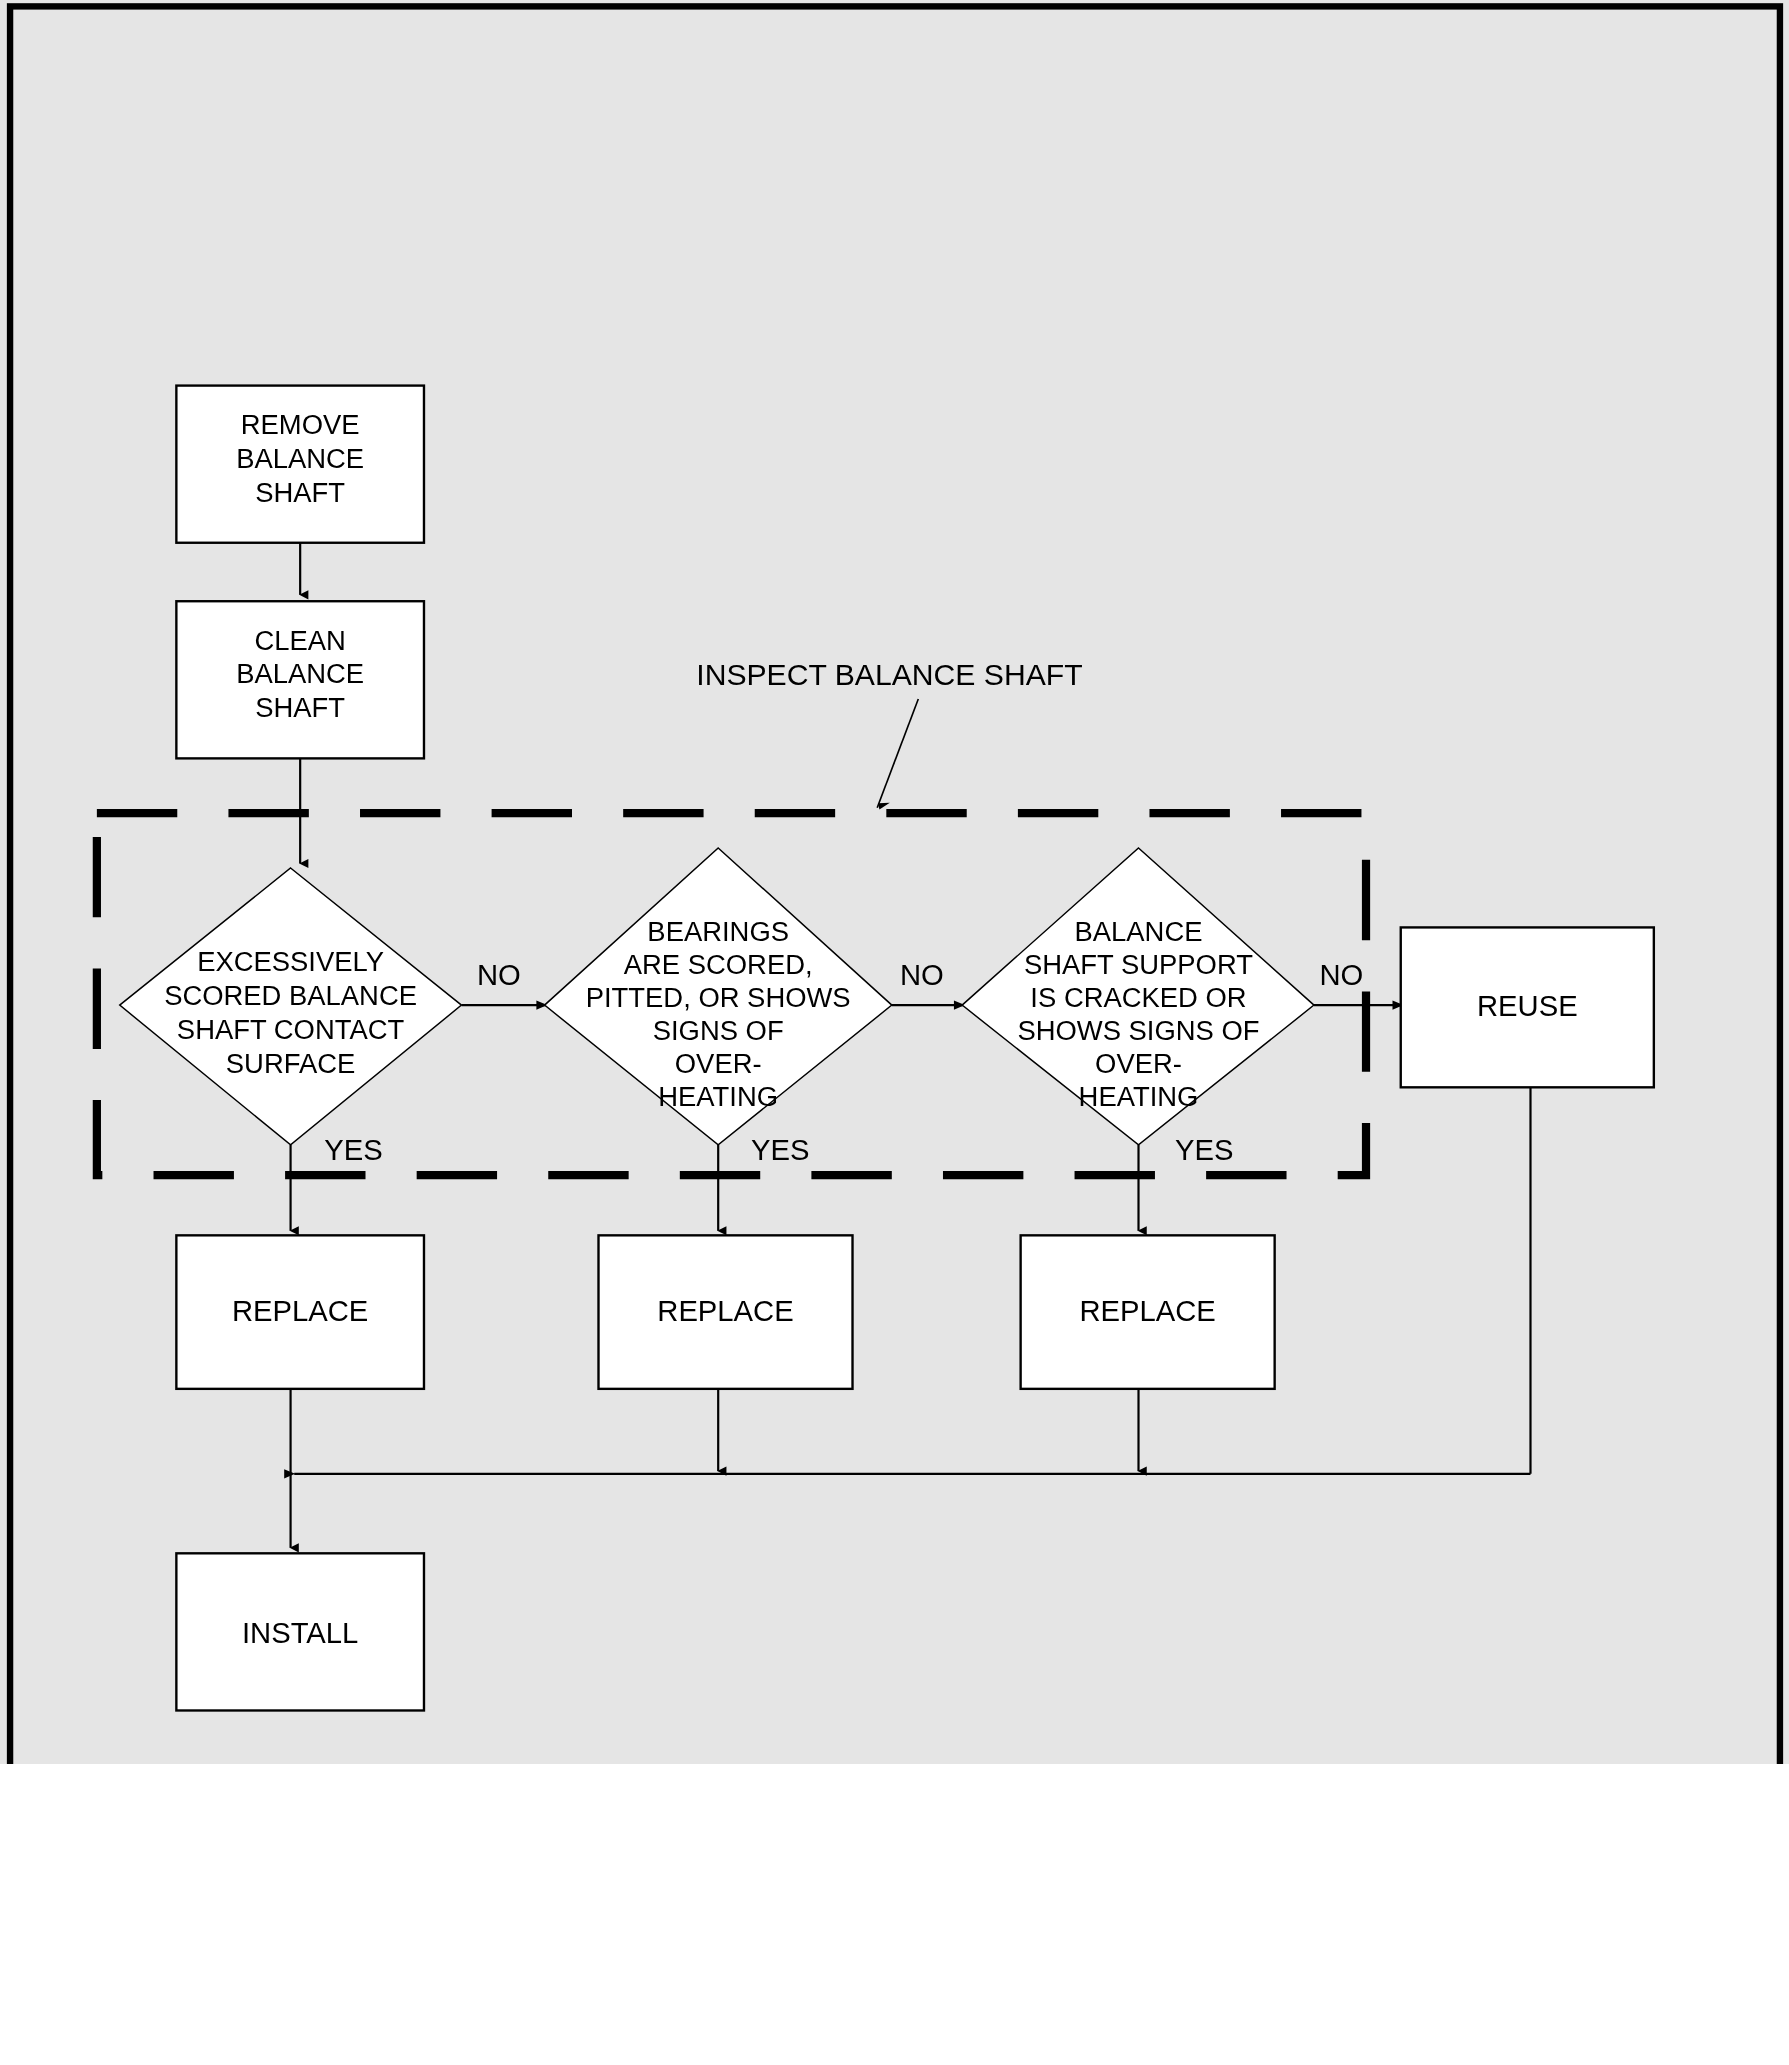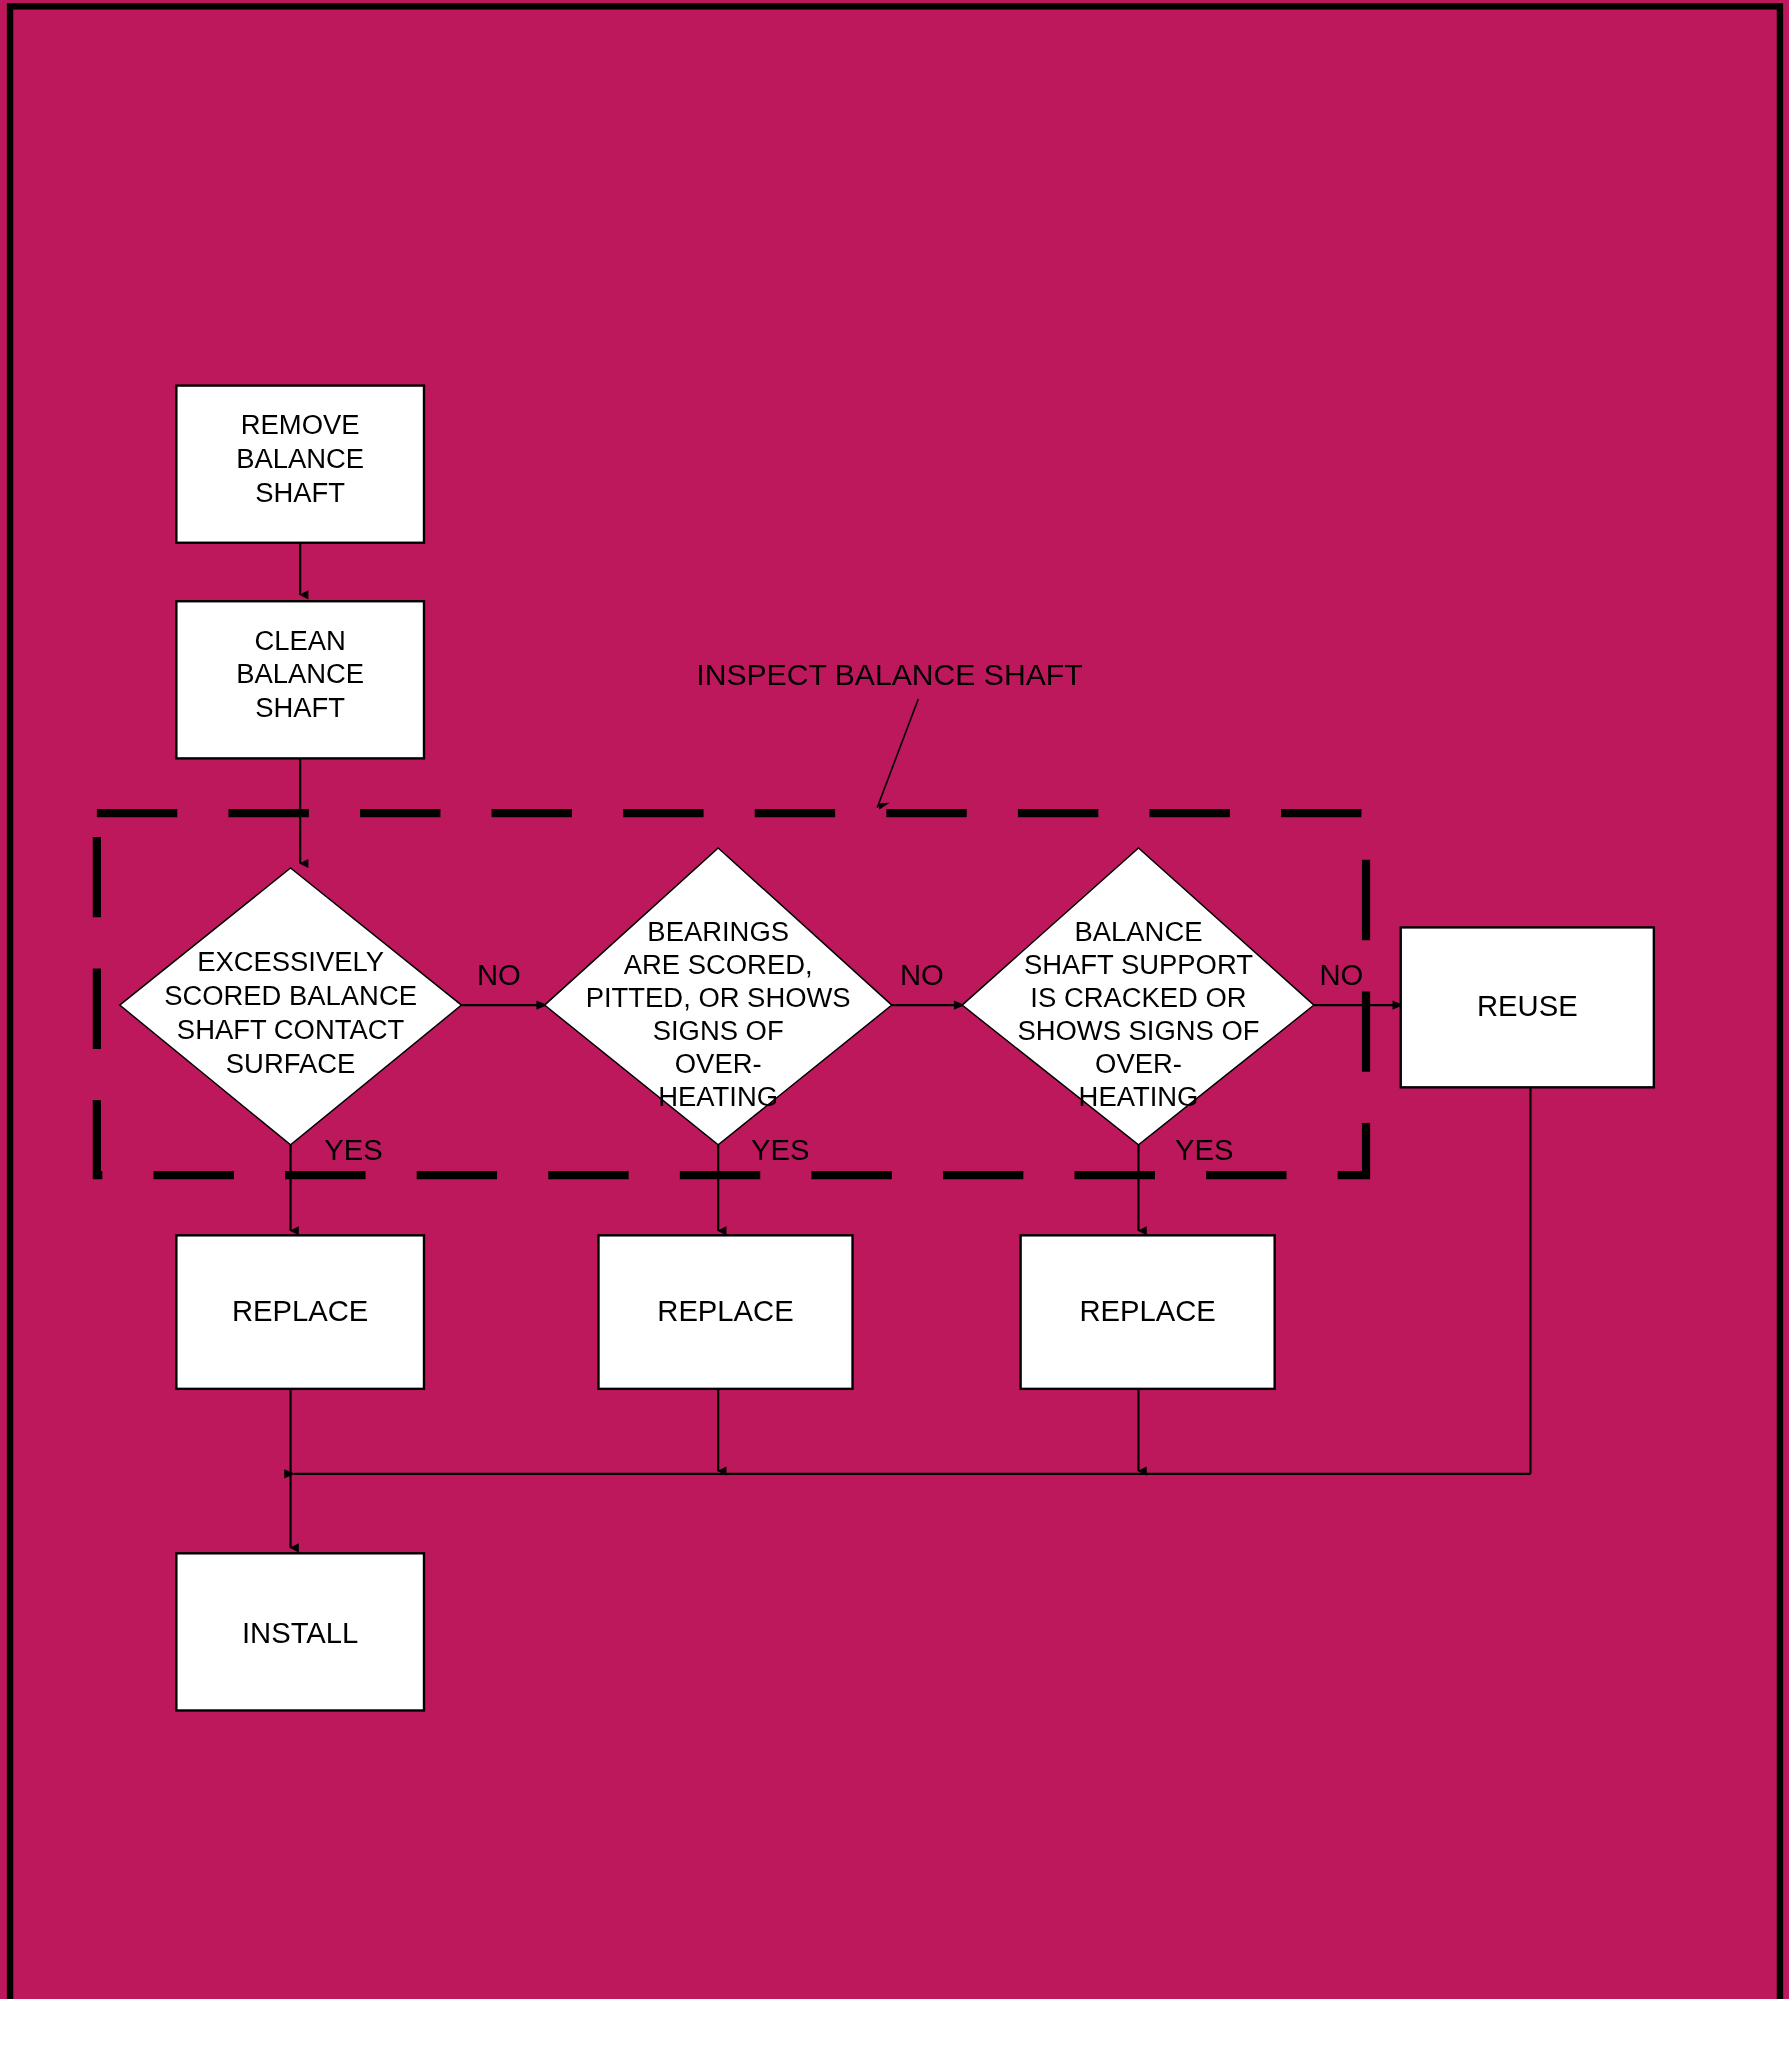--- a/index.html
+++ b/index.html
@@ -6,22 +6,22 @@
     margin: 0;
     padding: 0;
     background: #ffffff;
   }
   body {
     font-family: "Liberation Sans", sans-serif;
   }
   #page {
     position: relative;
     width: 1790px;
-    height: 1999px;
-    background: #be185d;
+    height: 1764px;
+    background: #e5e5e5;
     overflow: hidden;
     text-decoration: underline;
   }
   svg.diagram {
     position: absolute;
     left: 0;
     top: 0;
     width: 1790px;
     height: 2065px;
     display: block;

